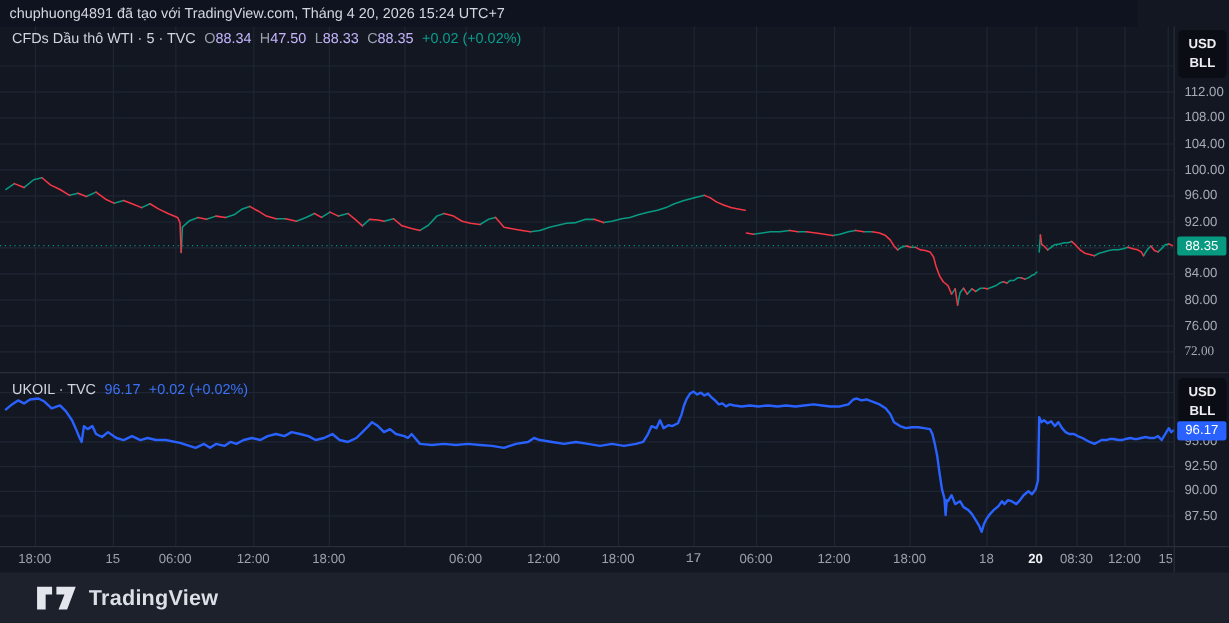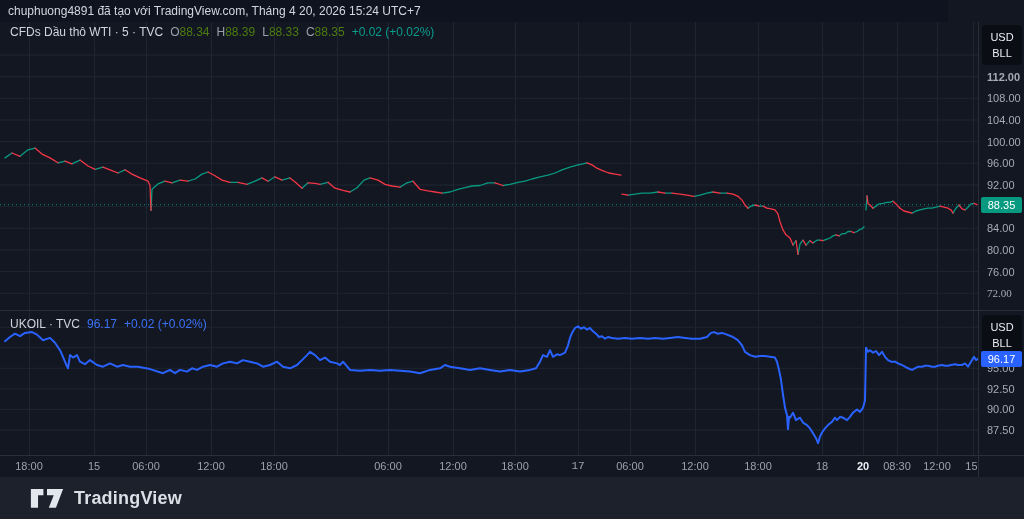--- a/index.html
+++ b/index.html
@@ -12,37 +12,37 @@
     position:absolute;left:0;top:0;width:948px;height:22px;
     background:#0f1320;color:#d3d6dd;font-size:12px;line-height:22px;
     padding-left:8px;box-sizing:border-box;white-space:nowrap;
   }
   #plot{position:absolute;left:0;top:0}
   .legend{position:absolute;font-size:12px;white-space:nowrap;z-index:5;color:#d1d4dc}
   #legend-wti{left:10px;top:25px}
   #legend-ukoil{left:10px;top:317px}
   .lg-sym{color:#d1d4dc}
   .lg-key{color:#9aa0ab;margin-left:7px}
-  .lg-up{color:#4d7c0f}
+  .lg-up{color:#c4b5fd}
   .lg-chg-up{color:#0a9c8e;margin-left:7px}
   .lg-blue{color:#3b72f6;margin-left:7px}
   .price-axis{
     position:absolute;left:978px;top:22px;width:46px;height:455px;
     border-left:1px solid #2a2e39;box-sizing:border-box;z-index:4;
   }
   .plabel{position:absolute;left:8px;font-size:11px;color:#a5aab4;line-height:14px}
   .badge{
     position:absolute;left:2px;width:41px;height:16px;border-radius:2px;
     font-size:11px;line-height:16px;color:#ffffff;text-align:center;z-index:6;
   }
   #wti-badge{background:#089981}
   #ukoil-badge{background:#2962ff}
   .unit-badge{
     position:absolute;left:3px;width:40px;height:40px;background:#0b0d14;
-    border-radius:4px;color:#eceef2;font-size:11px;font-weight:normal;
+    border-radius:4px;color:#eceef2;font-size:11px;font-weight:bold;
     display:flex;flex-direction:column;align-items:center;justify-content:center;
     gap:4px;z-index:6;
   }
   #unit1{top:3px}
   #unit2{top:293px}
   .time-axis{position:absolute;left:0;top:456px;width:977px;height:21px;overflow:hidden;z-index:4}
   .tlabel{position:absolute;top:4px;font-size:11px;color:#9ba1ac;transform:translateX(-50%)}
   .tlabel.hl{color:#eef0f3;font-weight:bold}
   .footer{
     position:absolute;left:0;top:477px;width:1024px;height:42px;background:#1d212c;
@@ -102,39 +102,39 @@
       <path d="M12 153.0L20 156.3M35 148.1L42 154.1M42 154.1L50 157.9M50 157.9L58 162.8M65 161.1L72 163.8M80 160.1L88 166.0M88 166.0L95 169.3M103 167.1L110 169.8M110 169.8L118 173.0M125 169.8L132 174.1M132 174.1L140 177.9M140 177.9L148 181.2M148 181.2L150 185.5M150 185.5L151 210.4M165 181.2L172 182.8M180 180.1L188 181.2M208 172.0L215 175.8M215 175.8L222 180.1M222 180.1L230 182.3M238 182.3L247 184.4M262 177.9L268 181.2M275 176.8L282 180.1M290 177.9L296 182.8M296 182.8L302 188.2M308 182.8L315 183.3M315 183.3L320 184.4M328 182.3L335 188.2M335 188.2L343 190.4M343 190.4L350 192.0M370 177.9L378 180.1M378 180.1L385 184.4M385 184.4L392 186.0M392 186.0L400 187.1M413 181.2L420 189.3M420 189.3L428 190.9M428 190.9L435 192.0M435 192.0L442 193.1M495 182.8L503 185.5M587 162.8L592 164.9M592 164.9L597 168.2M597 168.2L603 170.9M603 170.9L609 173.0M609 173.0L615 174.1M615 174.1L621 175.2M622 194.2L628 195.2M658 192.0L665 193.1M672 193.1L680 194.2M680 194.2L687 195.2M687 195.2L694 196.3M713 192.0L720 193.1M727 193.1L733 194.2M733 194.2L738 196.3M738 196.3L742 200.1M742 200.1L745 205.0M745 205.0L748 208.2M755 205.0L759 206.1M763 206.1L767 208.2M767 208.2L771 208.8M771 208.8L775 209.9M775 209.9L778 214.2M778 214.2L780 221.8M780 221.8L783 229.9M783 229.9L786 234.8M786 234.8L790 238.0M790 238.0L793 245.1M796 240.7L798 254.3M803 240.2L806 245.1M810 240.7L813 242.9M820 240.2L823 240.7M836 234.8L839 235.9M851 231.5L854 232.6M867 195.8L868 203.4M868 203.4L870 205.0M870 205.0L873 208.2M893 201.2L896 203.9M896 203.9L900 208.2M900 208.2L904 211.0M904 211.0L908 212.0M908 212.0L912 213.1M940 206.1L944 207.2M944 207.2L948 208.2M948 208.2L951 209.9M951 209.9L953 213.1M959 205.0L962 208.8M962 208.8L965 209.9M974 203.4L977 204.7" stroke="#f23645"></path>
     </g>
     <path d="M5 341.2L10 337.0L15 333.7L20 336.2L25 332.9L32 332.1L37 334.6L43 340.3L50 337.9L55 342.8L60 350.2L63 356.8L66 364.2L68 368.3L70 355.1L73 357.6L77 355.1L80 361.7L85 364.2L90 360.1L97 365.0L103 366.7L110 363.4L117 366.7L123 365.0L130 366.7L138 366.7L150 369.1L163 373.2L170 369.9L175 373.2L180 369.9L187 371.6L192 368.3L197 369.9L203 366.7L210 365.0L217 366.7L223 363.4L230 361.7L237 363.4L243 360.1L250 361.7L257 363.4L263 366.7L270 365.0L277 361.7L283 366.7L290 368.3L297 365.0L302 360.1L307 355.1L310 351.8L315 355.1L320 360.1L325 357.6L330 361.7L337 363.4L340 365.0L343 361.7L350 369.9L360 370.8L370 369.9L380 370.8L390 369.9L400 370.8L410 371.6L420 373.2L430 369.9L440 368.3L445 365.0L450 366.7L460 368.3L470 369.9L480 368.3L490 369.9L500 371.6L510 369.9L520 371.6L530 369.9L536 368.3L540 361.7L543 355.1L547 356.8L550 350.2L553 356.8L557 354.3L560 355.1L565 352.7L568 345.3L570 337.9L572 332.9L575 328.0L578 326.3L581 328.8L584 327.2L587 329.6L590 328.0L593 331.3L596 333.7L599 337.0L602 336.2L605 338.7L608 337.0L612 337.9L618 338.7L625 337.9L632 338.7L640 337.9L648 338.7L655 337.9L663 338.7L670 337.9L678 337.0L685 337.9L692 338.7L700 338.7L707 337.0L711 332.9L714 332.1L718 333.7L722 332.9L727 334.6L733 337.0L738 340.3L742 345.3L745 351.8L750 355.1L755 356.8L760 356.0L765 356.0L770 356.8L775 357.6L777 361.7L779 369.9L781 379.8L783 394.6L785 407.8L787 415.2L788 429.2L789 416.8L790 417.7L793 412.7L796 420.1L800 417.7L803 422.6L807 425.1L810 428.4L813 433.3L816 438.2L818 443.2L820 436.6L822 432.5L825 428.4L828 425.1L832 421.8L835 417.7L837 420.1L840 416.8L843 417.7L847 420.1L850 416.8L853 412.7L857 409.4L860 411.9L863 407.8L865 400.4L866 347.7L868 351.8L870 350.2L873 352.7L876 351.0L879 355.1L882 351.8L885 356.8L888 360.1L891 361.7L895 361.7L898 363.4L902 365.0L905 366.7L908 368.3L912 369.9L915 368.3L918 366.7L922 366.7L925 365.8L928 365.8L932 366.7L935 366.7L938 365.8L942 365.0L945 365.8L948 365.8L951 365.0L955 364.2L958 365.0L962 365.0L965 363.4L968 366.7L971 361.7L974 356.8L976 360.1L978 358.7" stroke="#2962ff" stroke-width="2" fill="none" stroke-linecap="round" stroke-linejoin="round"></path>
     <g stroke="#2a2e39">
       <line x1="0" y1="310.5" x2="1024" y2="310.5"></line>
       <line x1="0" y1="455.5" x2="1024" y2="455.5"></line>
     </g>
   </svg>
 
 <div class="legend" id="legend-wti">
-  <span class="lg-sym">CFDs Dầu thô WTI · 5 · TVC</span><span class="lg-key">O</span><span class="lg-up">88.34</span><span class="lg-key">H</span><span class="lg-up">88.39</span><span class="lg-key">L</span><span class="lg-up">88.33</span><span class="lg-key">C</span><span class="lg-up">88.35</span><span class="lg-chg-up">+0.02 (+0.02%)</span>
+  <span class="lg-sym">CFDs Dầu thô WTI · 5 · TVC</span><span class="lg-key">O</span><span class="lg-up">88.34</span><span class="lg-key">H</span><span class="lg-up">47.50</span><span class="lg-key">L</span><span class="lg-up">88.33</span><span class="lg-key">C</span><span class="lg-up">88.35</span><span class="lg-chg-up">+0.02 (+0.02%)</span>
 </div>
 
 <div class="legend" id="legend-ukoil">
   <span class="lg-sym">UKOIL · TVC</span><span class="lg-blue">96.17</span><span class="lg-blue">+0.02 (+0.02%)</span>
 </div>
 
 <div class="price-axis" id="price-axis">
   <div class="unit-badge" id="unit1">
     <span>USD</span>
     <span>BLL</span>
   </div>
   <div class="unit-badge" id="unit2">
     <span>USD</span>
     <span>BLL</span>
   </div>
   <div class="badge" id="wti-badge" style="top: 174.725px;">88.35</div>
   <div class="badge" id="ukoil-badge" style="top: 328.674px;">96.17</div>
-<div class="plabel" style="top: 47.66px; font-weight: bold;">112.00</div>
+<div class="plabel" style="top: 47.66px;">112.00</div>
     <div class="plabel" style="top: 69.32px;">108.00</div>
     <div class="plabel" style="top: 90.98px;">104.00</div>
     <div class="plabel" style="top: 112.64px;">100.00</div>
     <div class="plabel" style="top: 134.3px;">96.00</div>
     <div class="plabel" style="top: 155.96px;">92.00</div>
     <div class="plabel" style="top: 199.28px;">84.00</div>
     <div class="plabel" style="top: 220.94px;">80.00</div>
     <div class="plabel" style="top: 242.6px;">76.00</div>
     <div class="plabel" style="top: 264.26px; font-family: Liberation Serif, serif;">72.00</div>
     <div class="plabel" style="top: 339.3px;">95.00</div>

